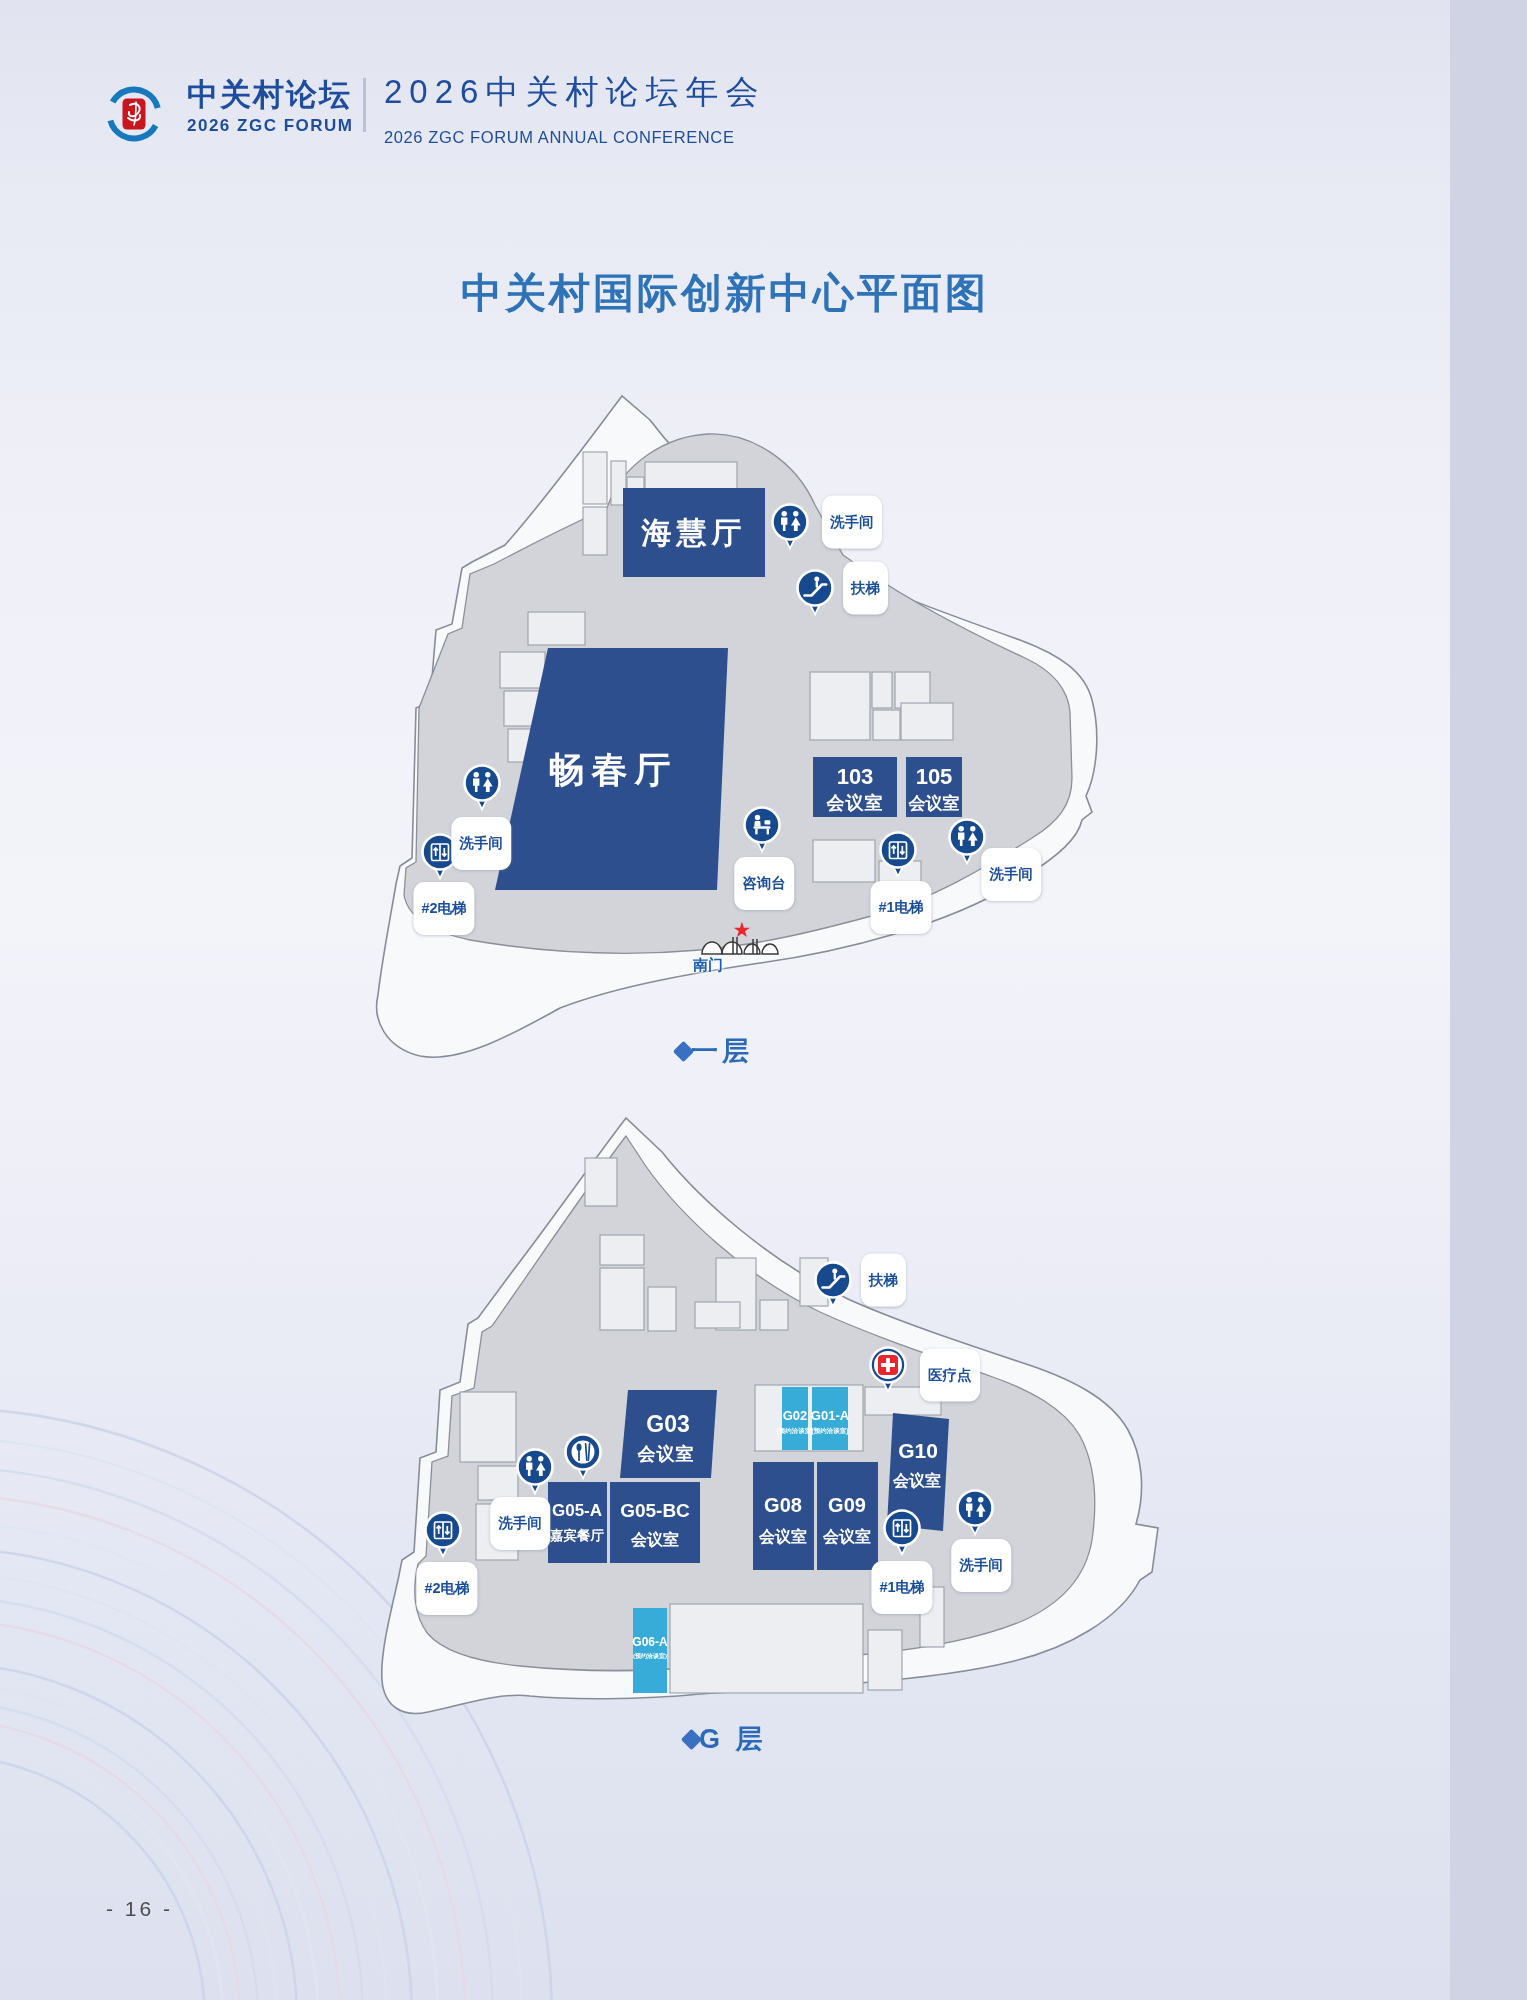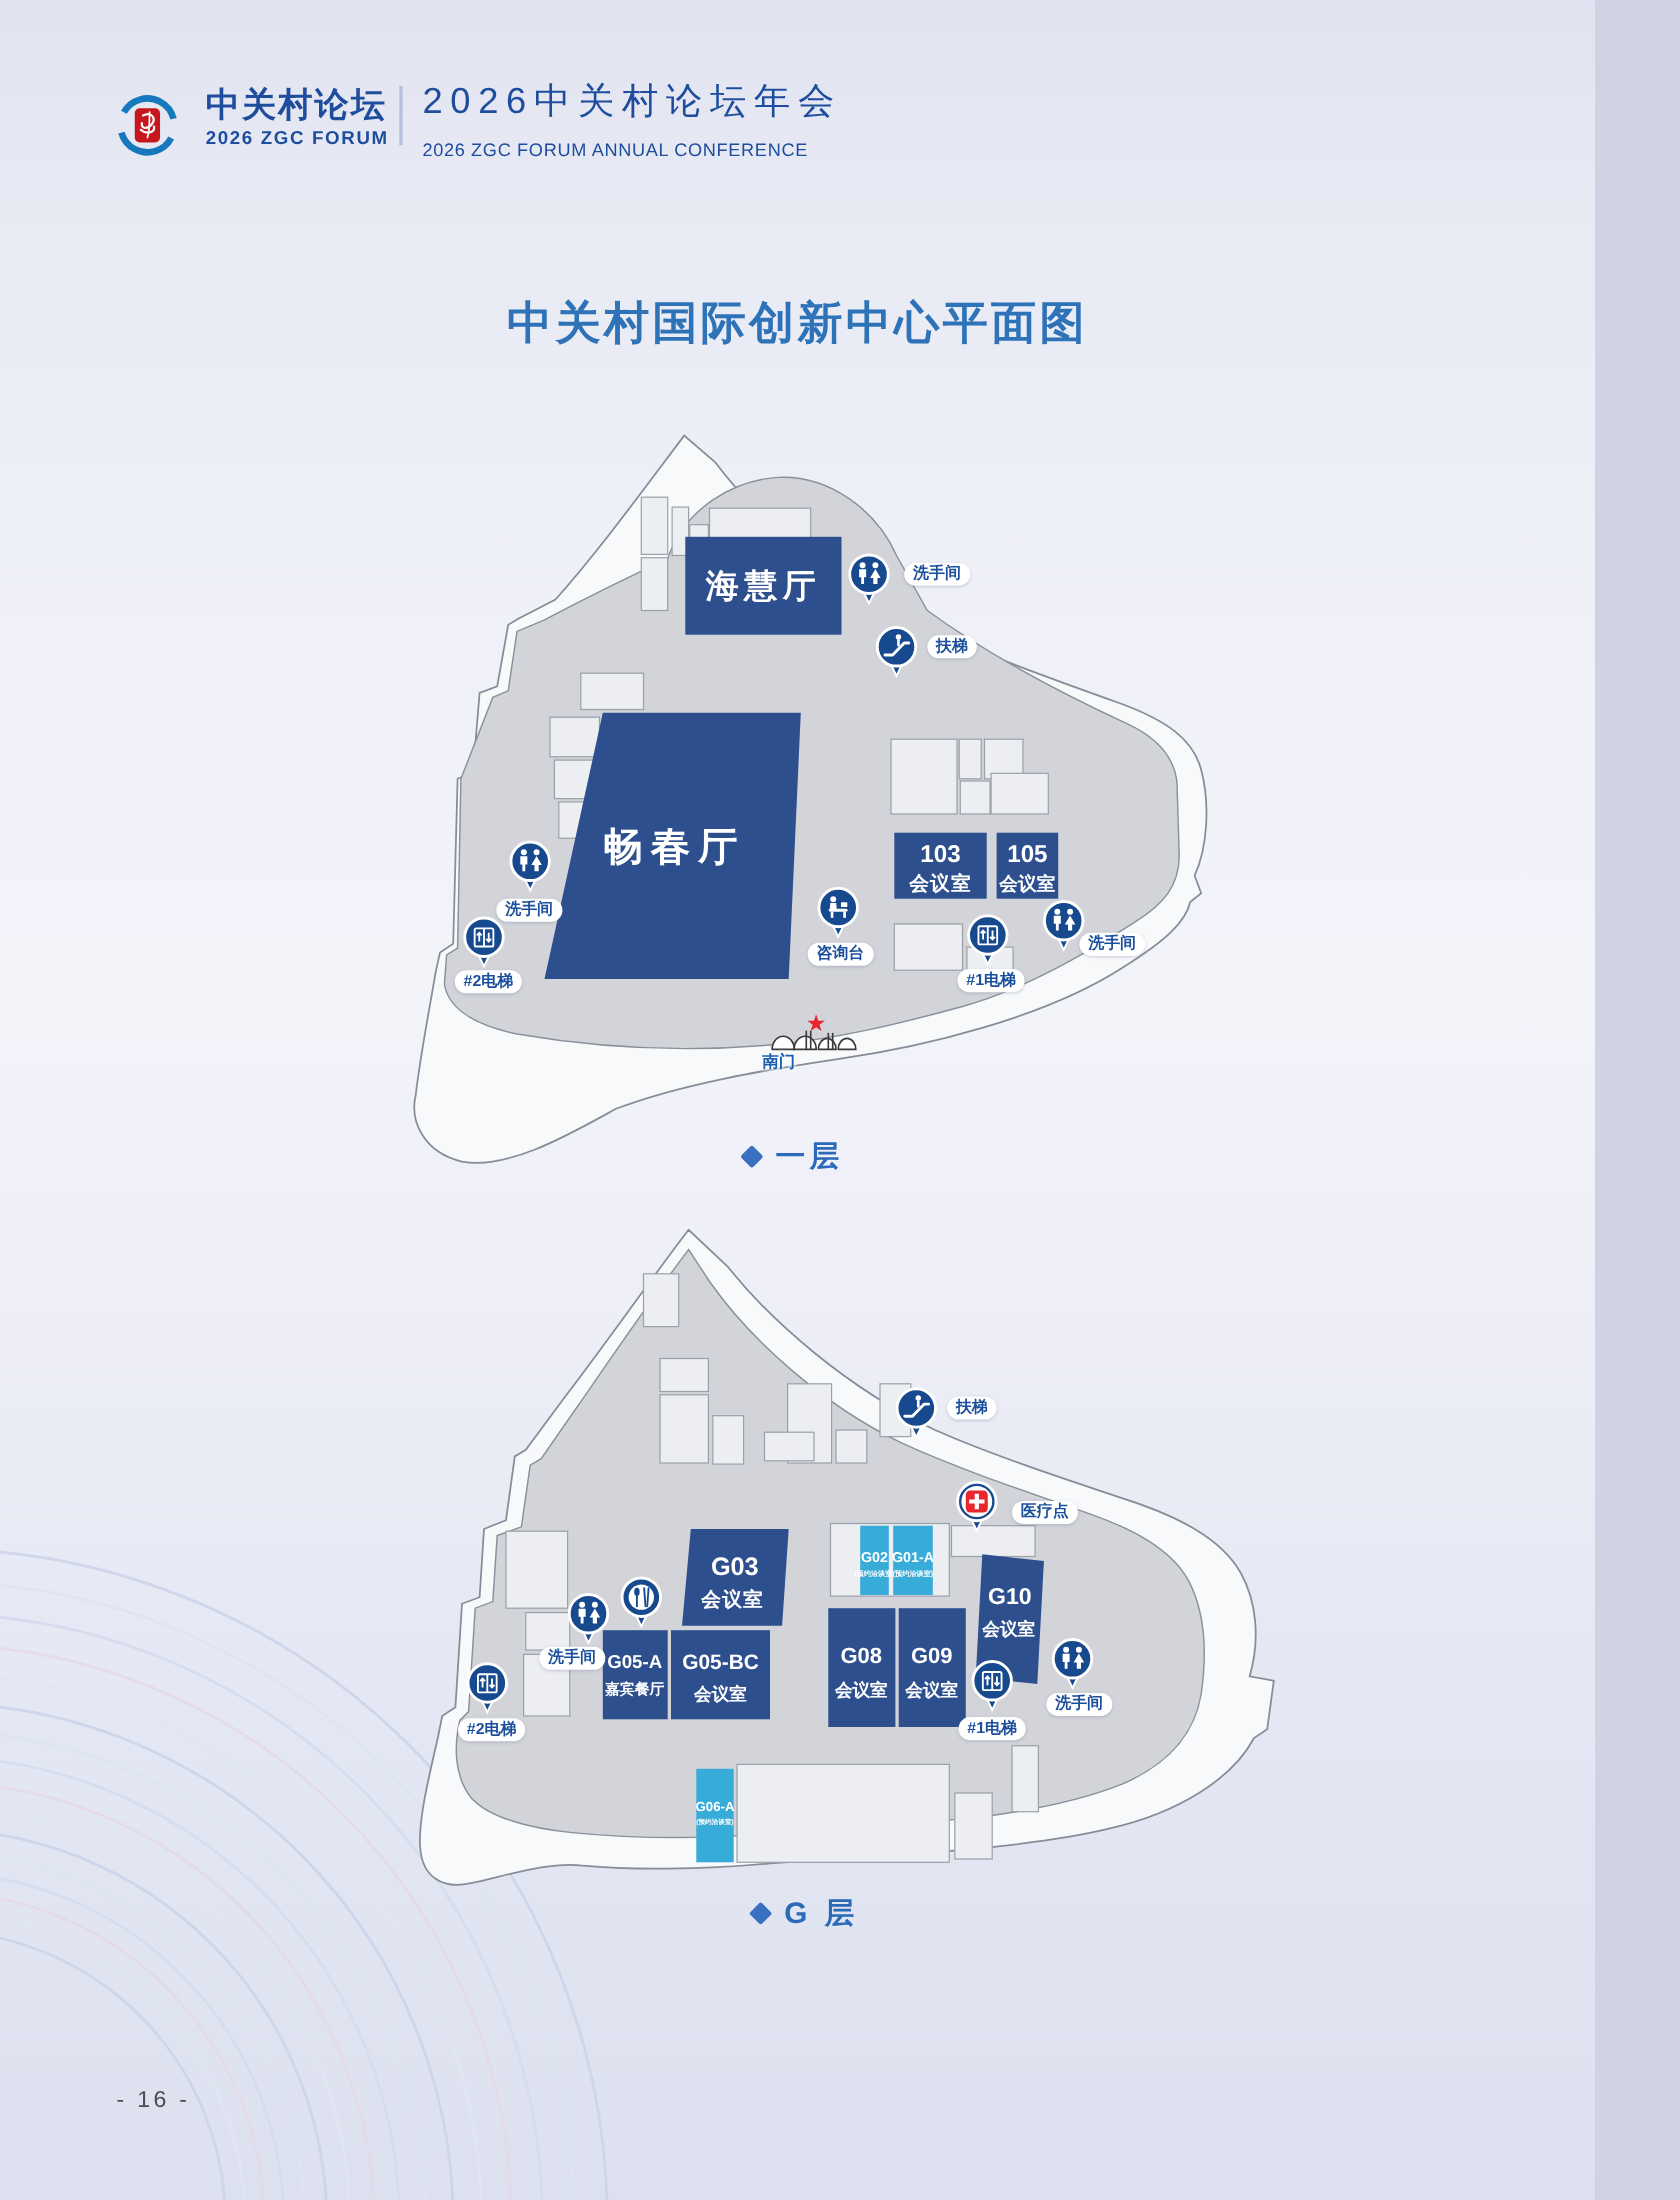--- a/index.html
+++ b/index.html
@@ -16,26 +16,26 @@
   .conf-en{font-size:16.5px;font-weight:400;color:#1e4d9e;letter-spacing:.6px;margin-top:18px}
   .page-title{position:absolute;left:0;right:0;top:266px;text-align:center;font-size:41px;font-weight:700;color:#2e73b8;letter-spacing:3px}
   
   .rt{fill:#fff;font-weight:700;text-anchor:middle;font-family:"Liberation Sans",sans-serif}
   .fp{fill:#f8f9fb;stroke:#868c98;stroke-width:1.6}
   .gray{fill:#d2d4d9;stroke:#8a8f99;stroke-width:1.3}
   .lr{fill:#eceef1;stroke:#9aa0aa;stroke-width:1.1}
   .dk{fill:#2d4f8e}
   .cy{fill:#38acd8}
   
-  .pill{position:absolute;background:#fff;color:#1b4f9c;font-weight:700;font-size:14.5px;line-height:21px;padding:0 8px;border-radius:11px;white-space:nowrap;box-shadow:0 1px 3px rgba(110,120,150,.35)}
+  .pill{position:absolute;background:#fff;color:#1b4f9c;font-weight:700;font-size:14.5px;line-height:21px;padding:16px 8px;border-radius:11px;white-space:nowrap;box-shadow:0 1px 3px rgba(110,120,150,.35)}
   .pc{transform:translateX(-50%)}
   .pl{transform:translateY(-50%)}
   .gate-label{position:absolute;transform:translateX(-50%);color:#1b5db0;font-weight:700;font-size:15px;
     text-shadow:0 0 3px #fff,0 0 4px #fff,0 0 5px #fff;white-space:nowrap}
-  .floor-label{position:absolute;display:flex;align-items:center;gap:14px;color:#2a6ab8;font-size:27px;font-weight:700;letter-spacing:4px;white-space:nowrap}
+  .floor-label{position:absolute;display:flex;align-items:center;color:#2a6ab8;font-size:27px;font-weight:700;letter-spacing:4px;white-space:nowrap}
   .diamond{width:15px;height:15px;background:#3a70c2;transform:rotate(45deg);border-radius:2px;flex:none}
   .phone{position:absolute;left:718px;top:1792px;transform:translateX(-50%);font-family:"Liberation Serif",serif;font-size:27px;color:#2b2b2b;letter-spacing:1px;white-space:nowrap}
   .pagenum{position:absolute;left:106px;top:1897px;font-size:21px;color:#4c4c50;letter-spacing:3px}
 </style>
 </head>
 <body>
 
 <div id="page">
 
   <svg class="layer" style="left:0;top:840px" width="640" height="1160" viewBox="0 0 640 1160">

